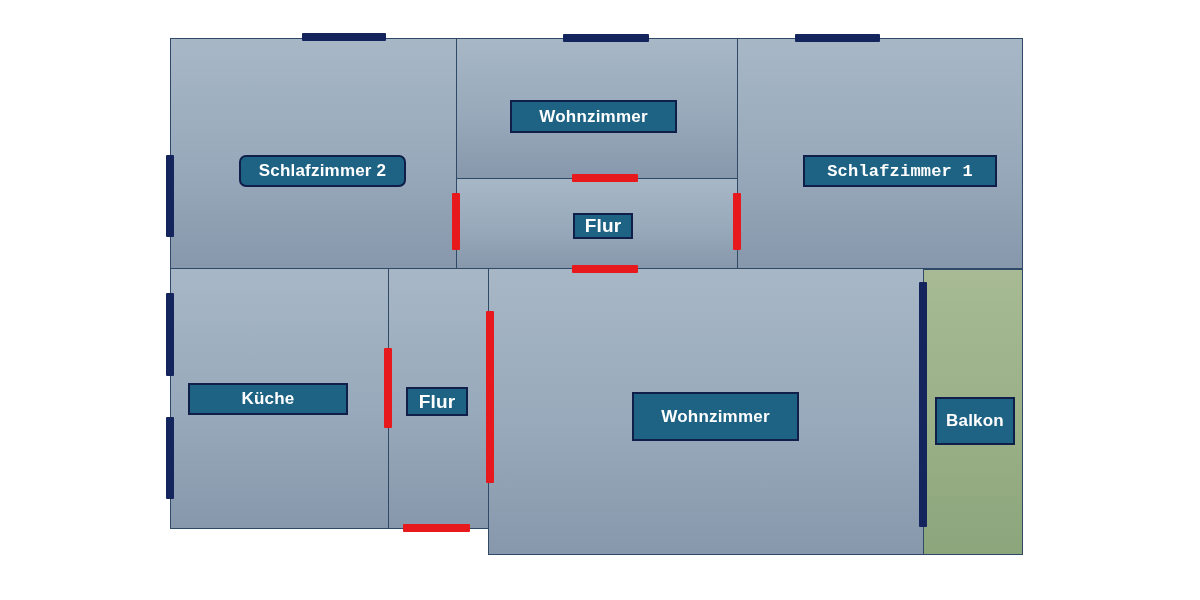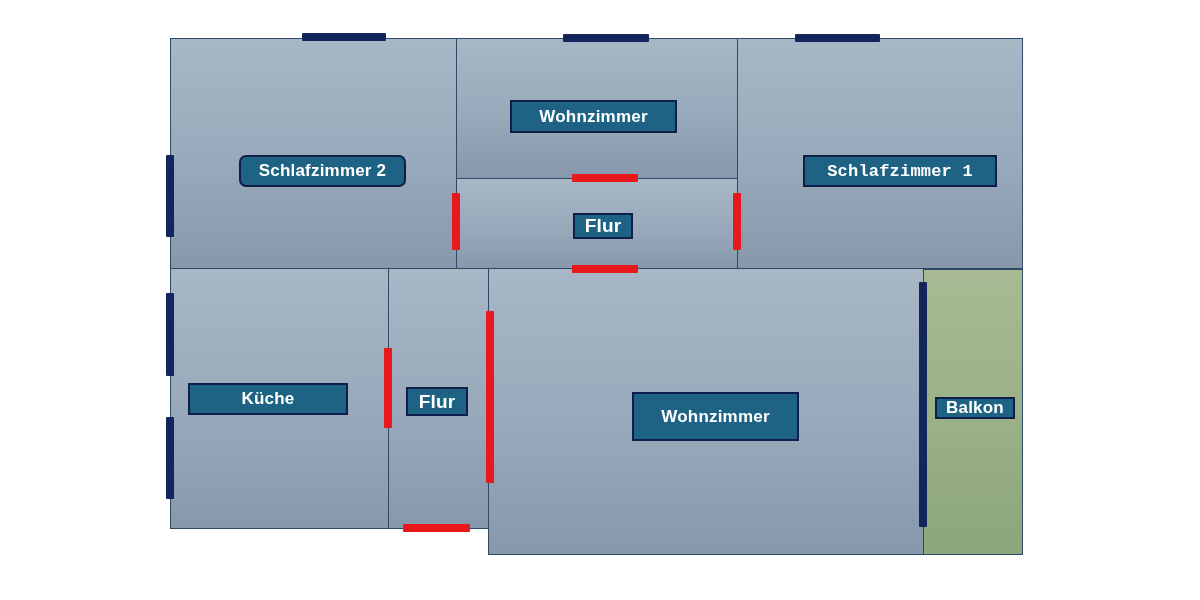--- a/index.html
+++ b/index.html
@@ -78,21 +78,21 @@
     white-space: nowrap;
   }
   .room-label--small { font-size: 19px; }
   .lbl--schlafzimmer2 { left: 239px; top: 155px; width: 167px; height: 32px; border-radius: 7px; }
   .lbl--badezimmer    { left: 510px; top: 100px; width: 167px; height: 33px; }
   .lbl--schlafzimmer1 { left: 803px; top: 155px; width: 194px; height: 32px; font-family: Liberation Mono, monospace; }
   .lbl--flur-oben     { left: 573px; top: 213px; width: 60px;  height: 26px; }
   .lbl--kueche        { left: 188px; top: 383px; width: 160px; height: 32px; }
   .lbl--flur-unten    { left: 406px; top: 387px; width: 62px;  height: 29px; }
   .lbl--wohnzimmer    { left: 632px; top: 392px; width: 167px; height: 49px; }
-  .lbl--balkon        { left: 935px; top: 397px; width: 80px;  height: 22px; }
+  .lbl--balkon        { left: 935px; top: 397px; width: 80px;  height: 48px; }
 </style>
 </head>
 <body>
 
 <div class="stage">
 
   <div class="room room--schlafzimmer2"></div>
   <div class="room room--badezimmer"></div>
   <div class="room room--flur-oben"></div>
   <div class="room room--schlafzimmer1"></div>

